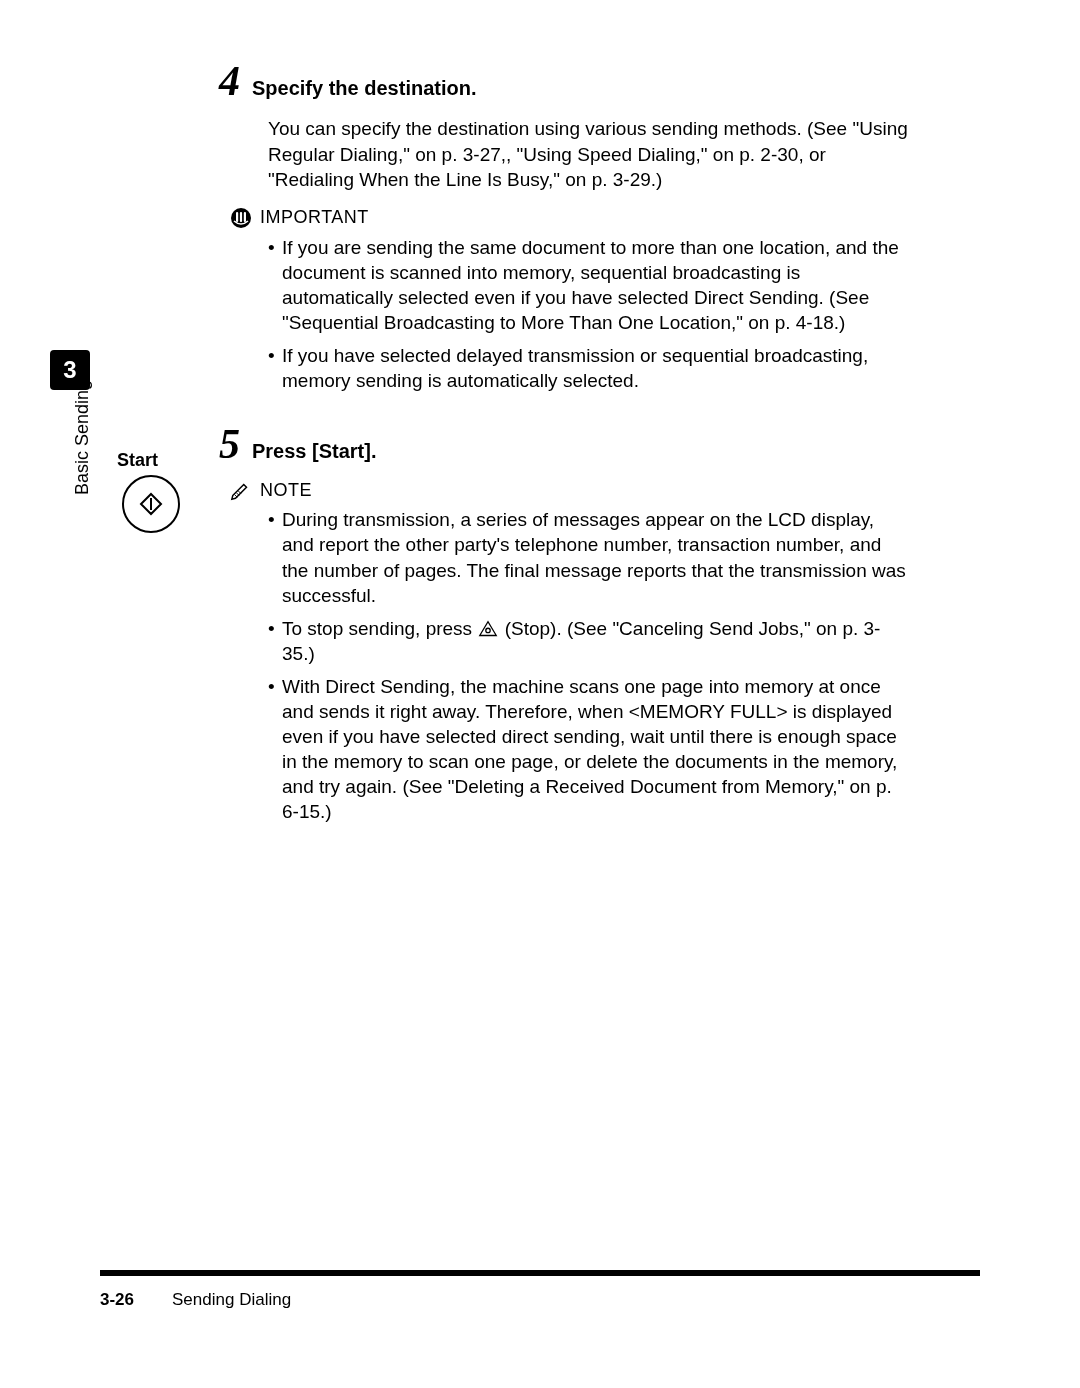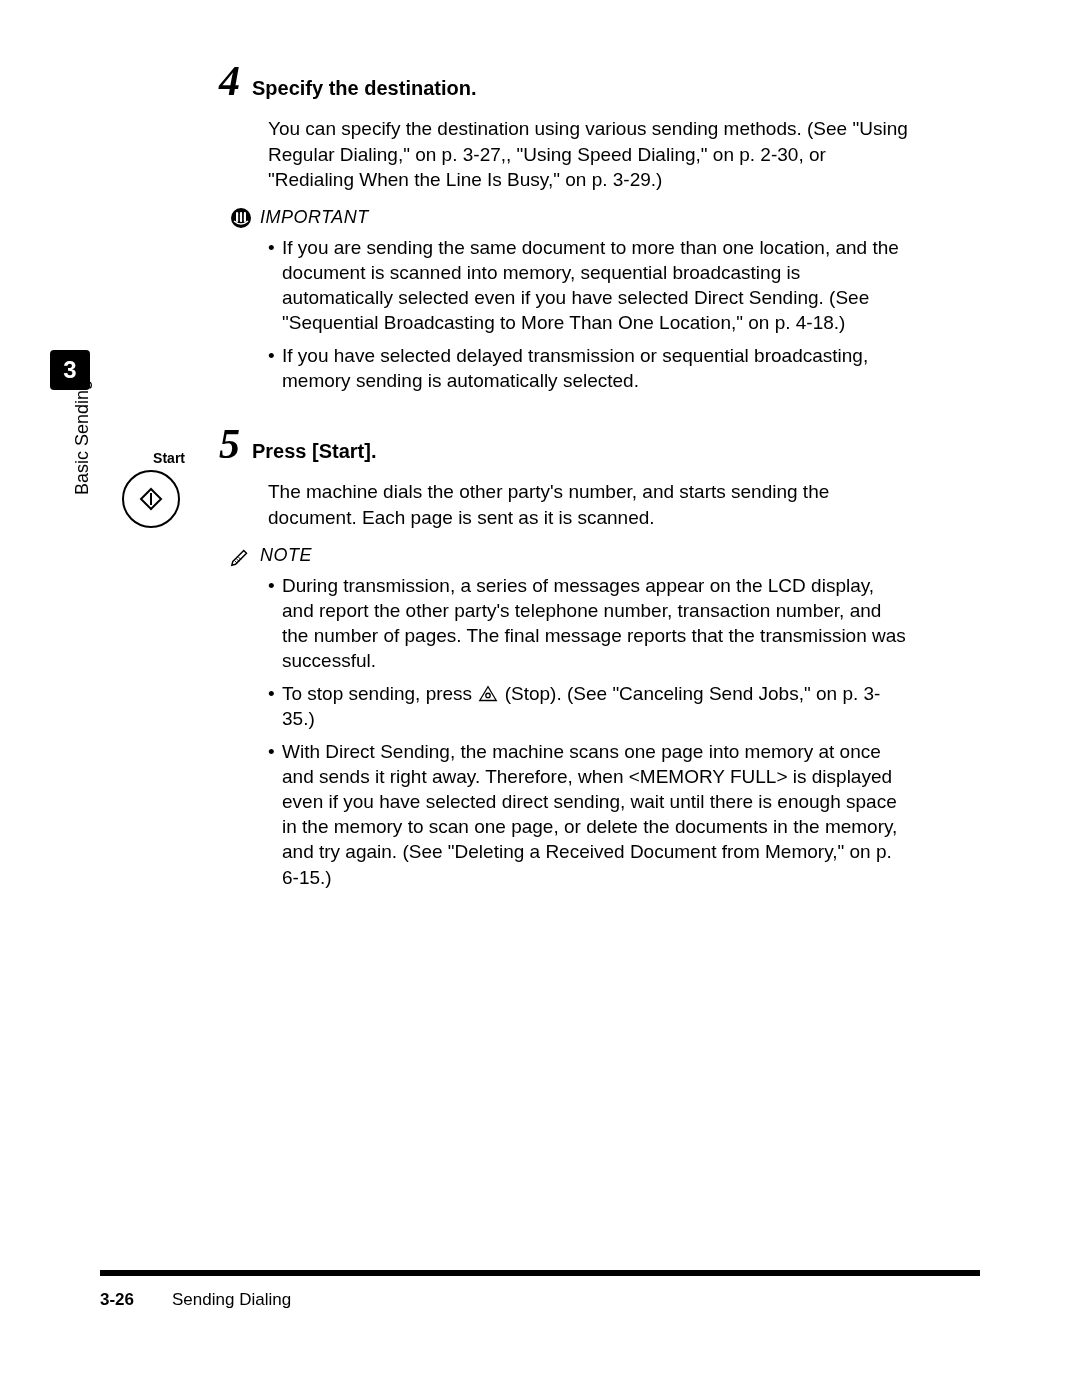--- a/index.html
+++ b/index.html
@@ -45,32 +45,32 @@
     line-height: 1;
     width: 40px;
     text-align: right;
   }
   .step-title { font-weight: bold; font-size: 20px; }
   .step-body { margin-left: 68px; font-size: 19px; line-height: 1.35; }
   .step-body p { margin-bottom: 14px; }
   .callout { margin-left: 30px; margin-top: 6px; margin-bottom: 6px; }
   .callout-head { display: flex; align-items: center; gap: 8px; margin-bottom: 6px; }
   .callout-icon { width: 22px; height: 22px; flex: 0 0 22px; }
-  .callout-label { font-size: 18px; letter-spacing: 0.5px; font-style: italic; }
+  .callout-label { font-size: 18px; letter-spacing: 0.5px; }
   .callout-body { margin-left: 38px; font-size: 19px; line-height: 1.32; }
   .callout-body ul { list-style: none; padding: 0; }
   .callout-body li { position: relative; padding-left: 14px; margin-bottom: 8px; }
   .callout-body li::before { content: "•"; position: absolute; left: 0; top: 0; }
   .start-btn {
     position: absolute;
     left: 117px;
     top: 450px;
     width: 68px;
-    text-align: right;
-    font-size: 14px;
+    text-align: left;
+    font-size: 18px;
   }
   .start-btn .label { display: block; font-weight: bold; margin-bottom: 4px; }
   .start-btn .oval {
     width: 58px; height: 58px; margin: 0 auto;
     border: 2px solid #000; border-radius: 50%;
     display: flex; align-items: center; justify-content: center;
   }
   .stop-inline {
     display: inline-flex; align-items: center; justify-content: center;
     width: 22px; height: 22px; vertical-align: middle;
@@ -139,23 +139,20 @@
           </ul>
         </div>
       </div>
     </div>
 
     <div class="step" style="margin-top:26px;">
       <div class="step-head">
         <div class="step-num">5</div>
         <div class="step-title">Press [Start].</div>
       </div>
-      <div class="step-body">
-        <p>The machine dials the other party's number, and starts sending the document. Each page is sent as it is scanned.</p>
-      </div>
 
       <div class="callout">
         <div class="callout-head">
           <span class="callout-icon">
             <svg width="22" height="22" viewBox="0 0 24 24">
               <path d="M3 18 L15 6 L18 9 L6 21 L2 22 L3 18 Z" fill="none" stroke="#000" stroke-width="1.6"></path>
               <line x1="5" y1="17" x2="8" y2="20" stroke="#000" stroke-width="1"></line>
               <line x1="7" y1="15" x2="10" y2="18" stroke="#000" stroke-width="1"></line>
               <line x1="9" y1="13" x2="12" y2="16" stroke="#000" stroke-width="1"></line>
             </svg>

